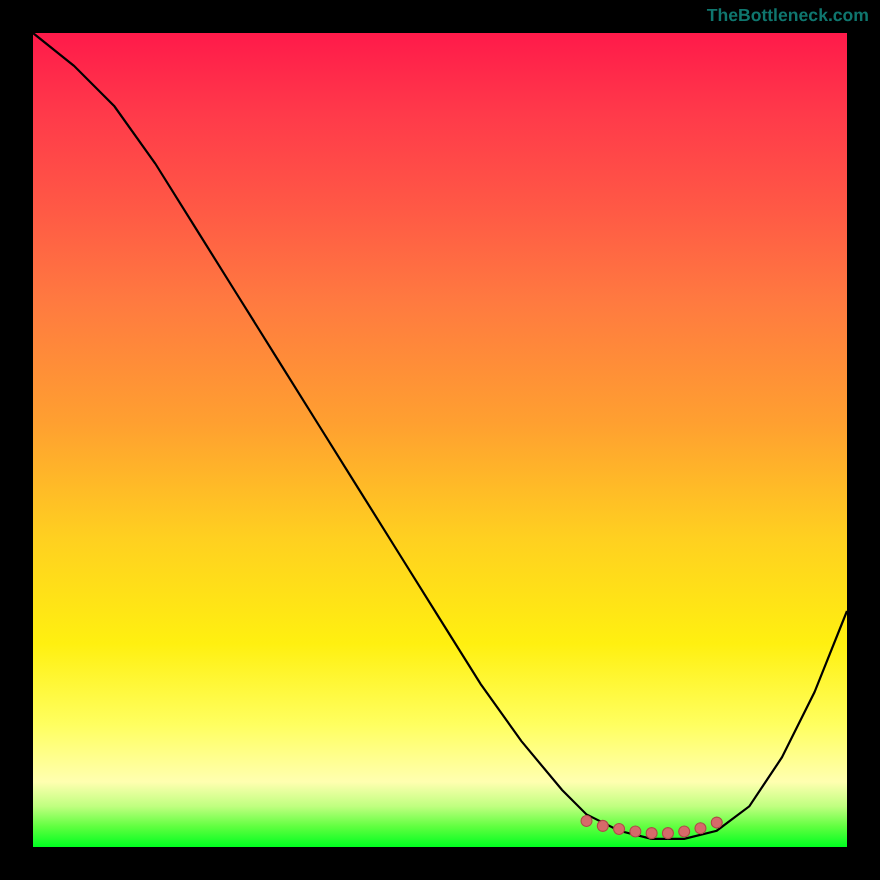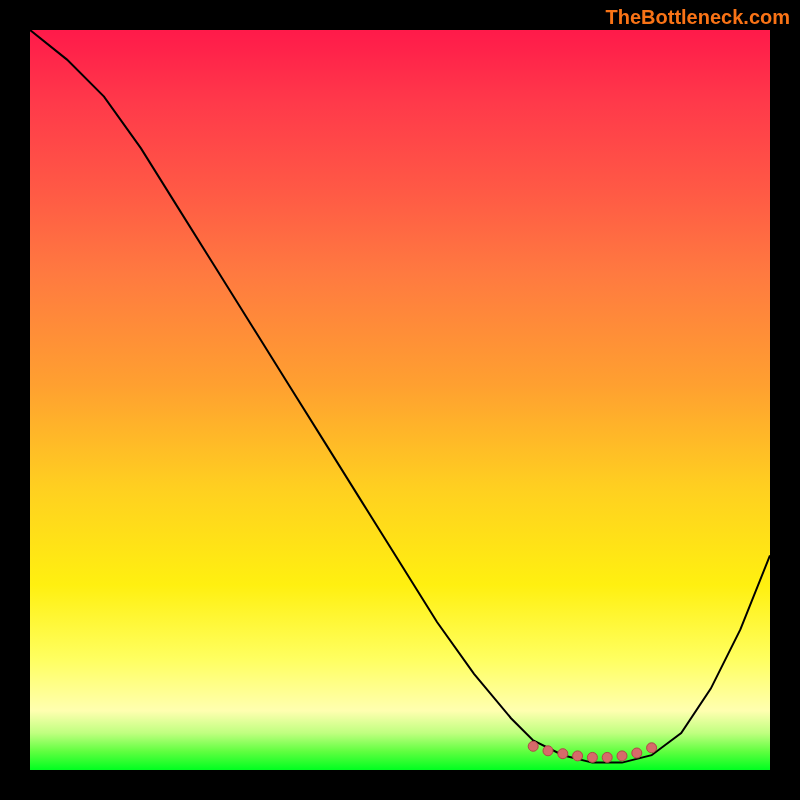--- a/index.html
+++ b/index.html
@@ -8,22 +8,22 @@
     width: 800px;
     height: 800px;
     background: #000;
     position: relative;
     font-family: Arial, sans-serif;
   }
   .watermark {
     position: absolute;
     top: 6px;
     right: 10px;
-    color: #f97316;
-    font-size: 20px;
+    color: #0f766e;
+    font-size: 16px;
     font-weight: bold;
     z-index: 10;
   }
   .plot-area {
     position: absolute;
     left: 30px;
     top: 30px;
     width: 740px;
     height: 740px;
   }

